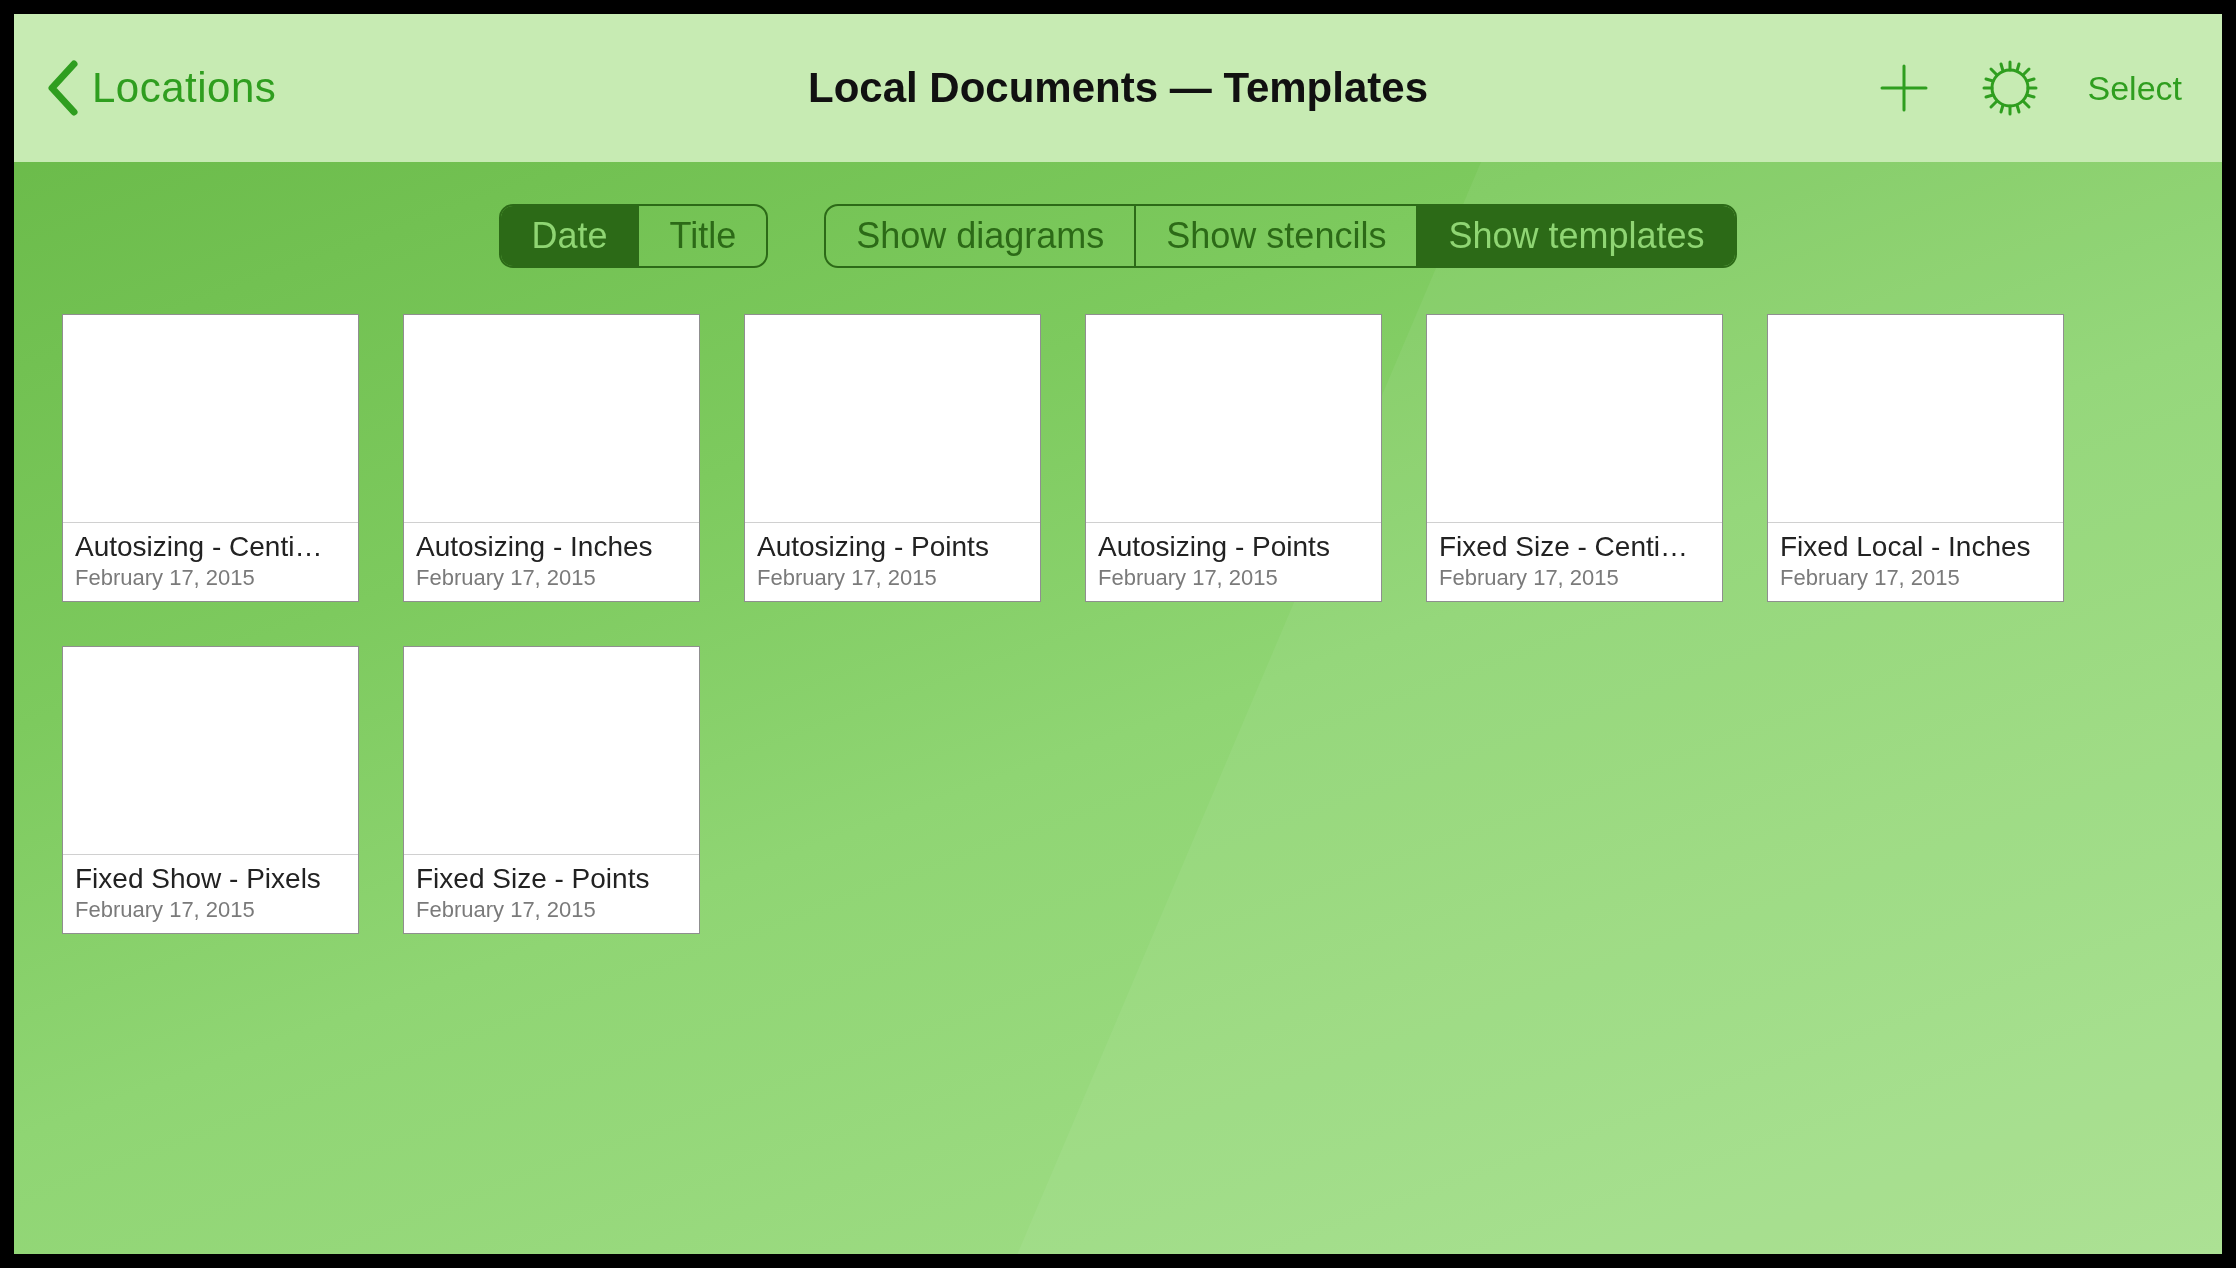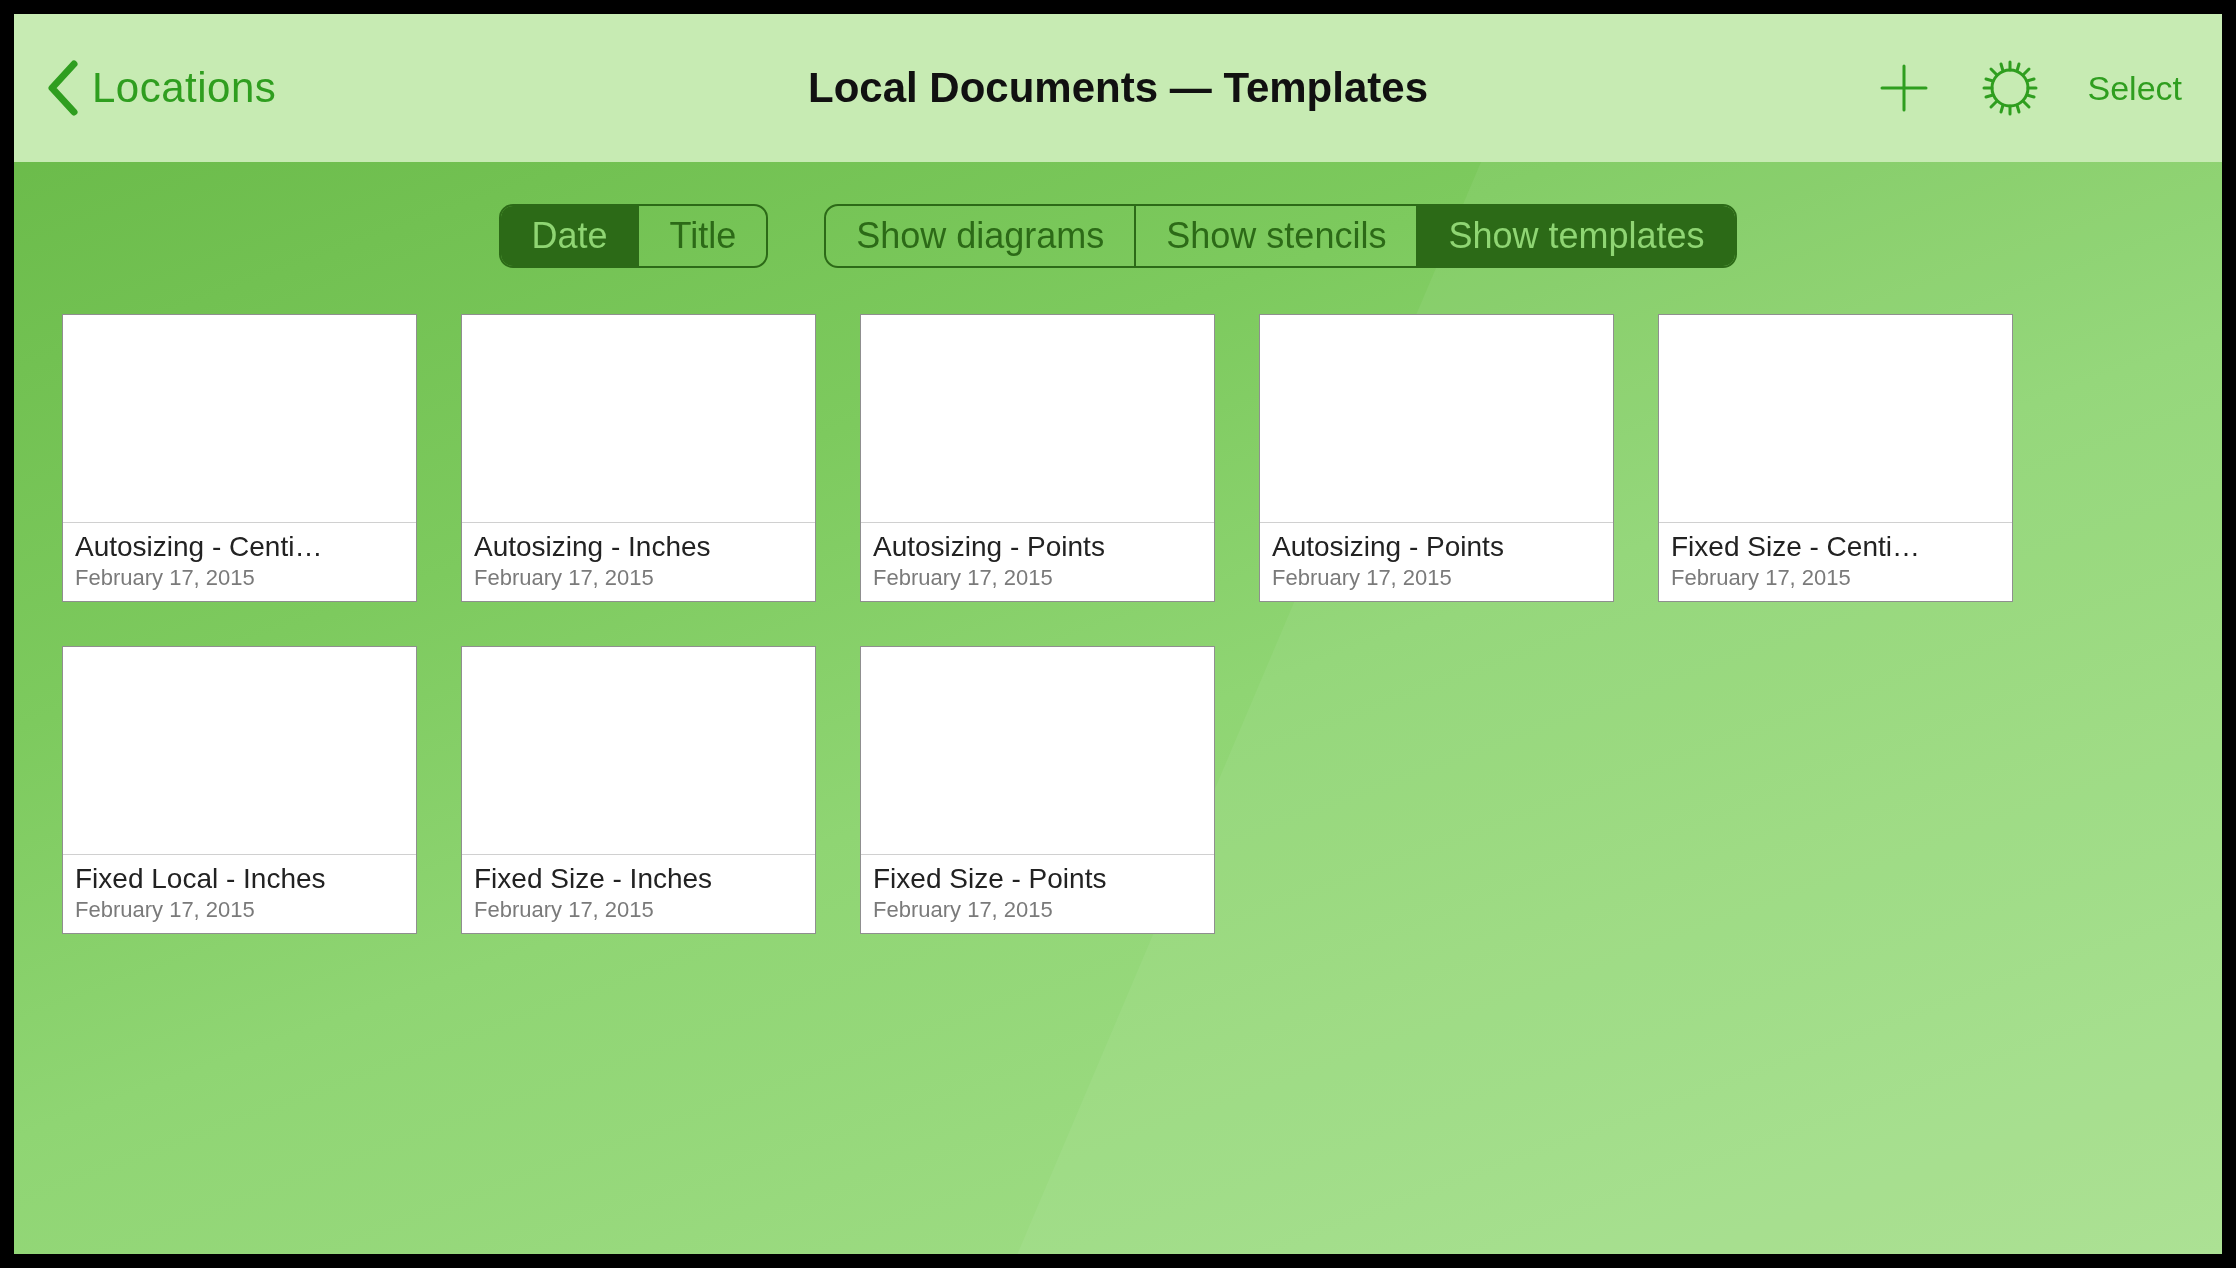--- a/index.html
+++ b/index.html
@@ -112,21 +112,21 @@
     
     .grid {
       position: relative;
       z-index: 5;
       display: flex;
       flex-wrap: wrap;
       gap: 44px 44px;
       padding: 0 48px;
     }
     .card {
-      width: 355px;
+      width: 297px;
       border: 1px solid #8f8f8f;
       background: #fff;
       cursor: pointer;
     }
     .card-preview {
       height: 208px;
       background: #fff;
       border-bottom: 1px solid #d0d0d0;
     }
     .card-meta {
@@ -251,21 +251,21 @@
     <div class="card">
       <div class="card-preview"></div>
       <div class="card-meta">
         <div class="card-title">Fixed Local - Inches</div>
         <div class="card-date">February 17, 2015</div>
       </div>
     </div>
     <div class="card">
       <div class="card-preview"></div>
       <div class="card-meta">
-        <div class="card-title">Fixed Size - Inches</div>
+        <div class="card-title">Fixed Show - Pixels</div>
         <div class="card-date">February 17, 2015</div>
       </div>
     </div>
     <div class="card">
       <div class="card-preview"></div>
       <div class="card-meta">
         <div class="card-title">Fixed Size - Points</div>
         <div class="card-date">February 17, 2015</div>
       </div>
     </div>

